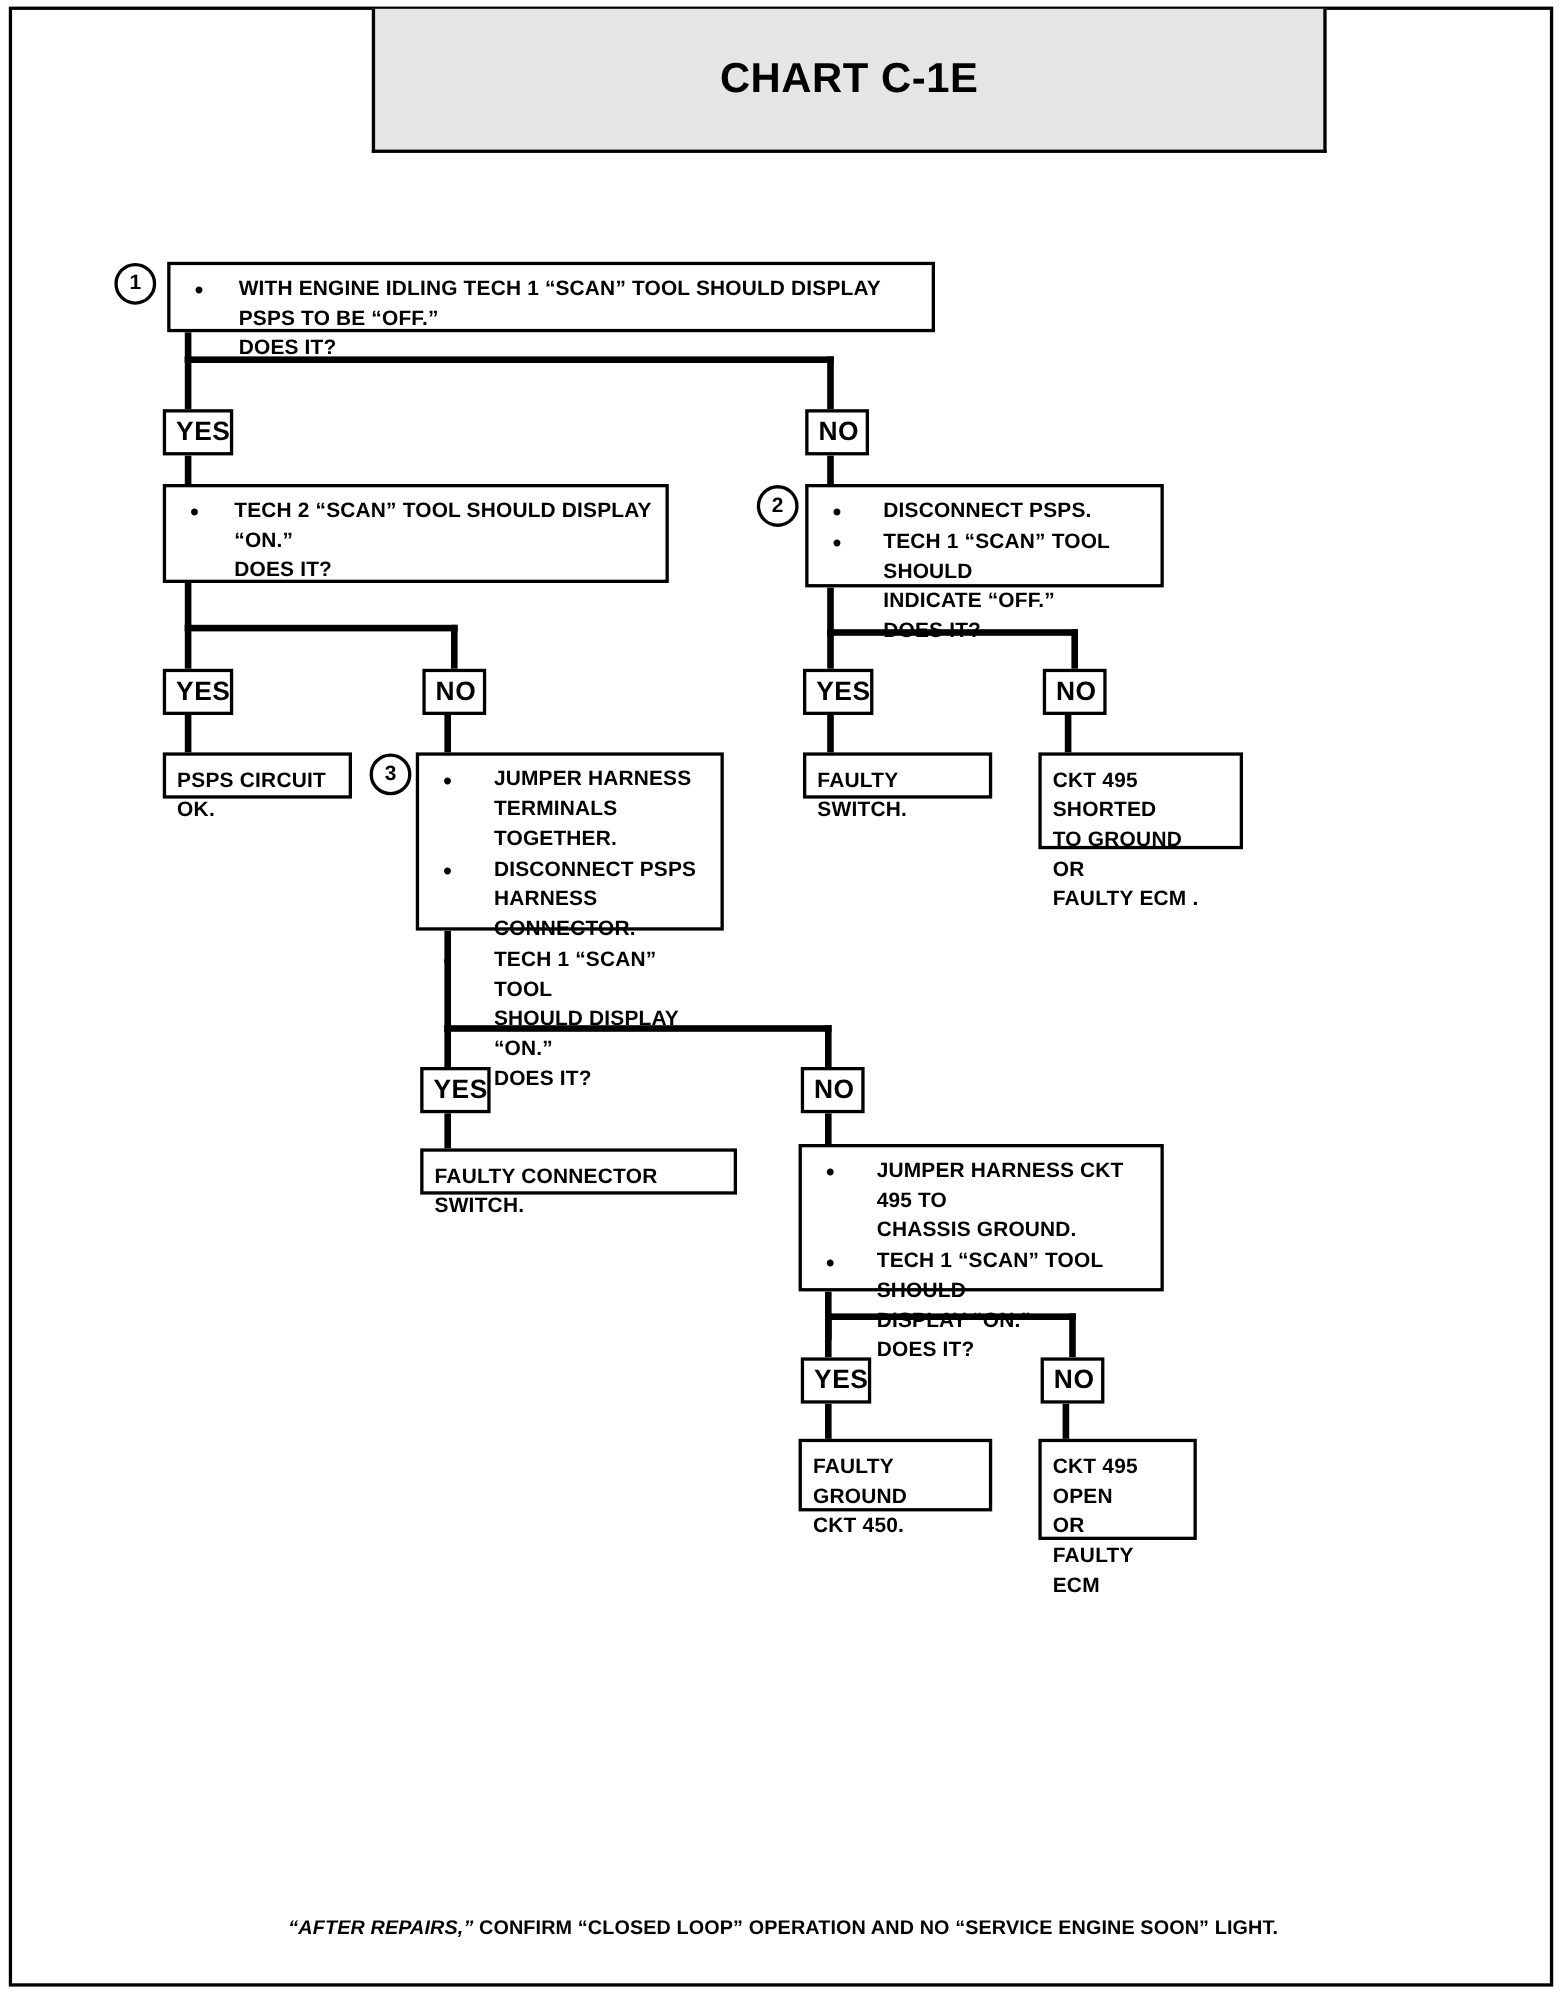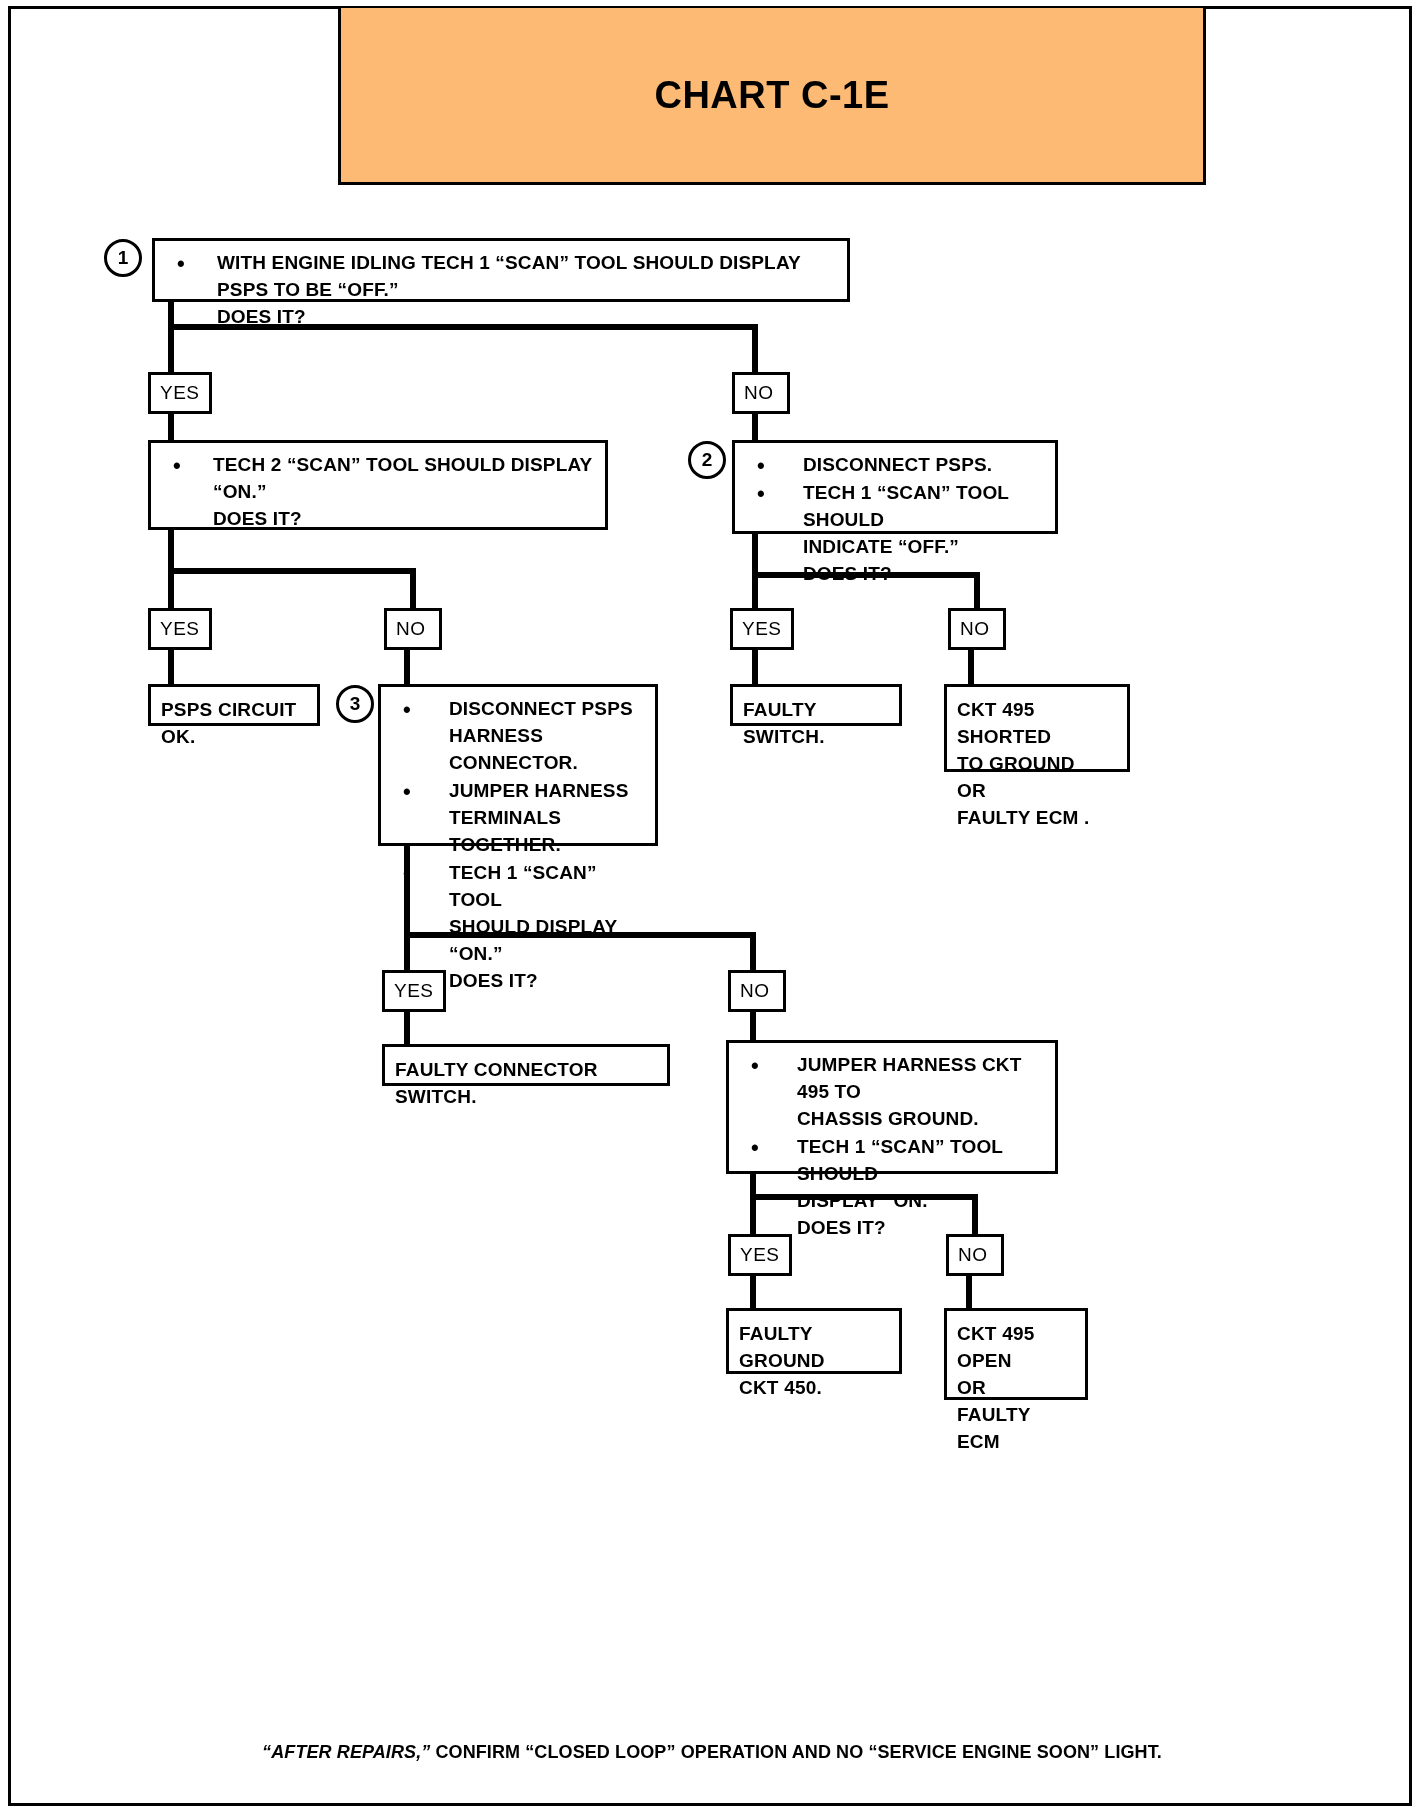--- a/index.html
+++ b/index.html
@@ -5,33 +5,33 @@
   html,body{margin:0;padding:0;background:#fff;}
   body{width:1424px;height:1820px;position:relative;
        font-family:"Liberation Sans","DejaVu Sans",sans-serif;
        color:#000;overflow:hidden;}
 
   
   #page-frame{position:absolute;left:8px;top:6px;width:1404px;height:1800px;
               border:3px solid #000;box-sizing:border-box;}
 
   
-  #title-box{position:absolute;left:338px;top:8px;width:868px;height:177px;
+  #title-box{position:absolute;left:338px;top:8px;width:868px;height:131px;
              border:3px solid #000;border-top:none;box-sizing:border-box;
-             background:#fdba74;display:flex;flex-direction:column;
+             background:#e5e5e5;display:flex;flex-direction:column;
              align-items:center;justify-content:center;gap:6px;z-index:5;}
   #title-main{font-size:38px;font-weight:bold;letter-spacing:.5px;}
   #title-sub{font-size:27px;font-weight:bold;letter-spacing:.2px;white-space:nowrap;}
 
   
   .box{position:absolute;border:3px solid #000;background:#fff;
        box-sizing:border-box;z-index:4;}
   .step-box{padding:9px 10px 9px 12px;}
   .yn{display:flex;align-items:center;justify-content:flex-start;
-      padding-left:9px;font-size:19px;font-weight:normal;letter-spacing:.5px;}
+      padding-left:9px;font-size:24px;font-weight:bold;letter-spacing:.5px;}
   .term{display:flex;align-items:flex-start;padding:10px 8px 0 10px;
         font-size:19px;font-weight:bold;line-height:1.42;letter-spacing:.2px;}
   .term span{white-space:pre-line;}
 
   
   ul.blist{margin:0;padding:0;list-style:none;}
   ul.blist li{position:relative;padding-left:50px;margin-bottom:1px;
               font-size:19px;font-weight:bold;line-height:1.42;
               letter-spacing:.15px;white-space:pre-line;}
   ul.blist li::before{content:"\2022";position:absolute;left:10px;top:-2px;
@@ -132,24 +132,24 @@
 <div class="box term" style="left:944px;top:684px;width:186px;height:88px;">
   <span>CKT 495 SHORTED
 TO GROUND
 OR
 FAULTY ECM .</span>
 </div>
 
 <div class="circ" style="left:336px;top:685px;">3</div>
 <div class="box step-box" style="left:378px;top:684px;width:280px;height:162px;">
   <ul class="blist tight">
+    <li>JUMPER HARNESS
+TERMINALS TOGETHER.</li>
     <li>DISCONNECT PSPS
 HARNESS CONNECTOR.</li>
-    <li>JUMPER HARNESS
-TERMINALS TOGETHER.</li>
     <li>TECH 1 “SCAN” TOOL
 SHOULD DISPLAY “ON.”
 DOES IT?</li>
   </ul>
 </div>
 
 <div class="ln v" style="left:404px;top:846px;height:92px;"></div>
 <div class="ln h" style="left:404px;top:932px;width:352px;"></div>
 <div class="ln v" style="left:404px;top:932px;height:38px;"></div>
 <div class="ln v" style="left:750px;top:932px;height:38px;"></div>

